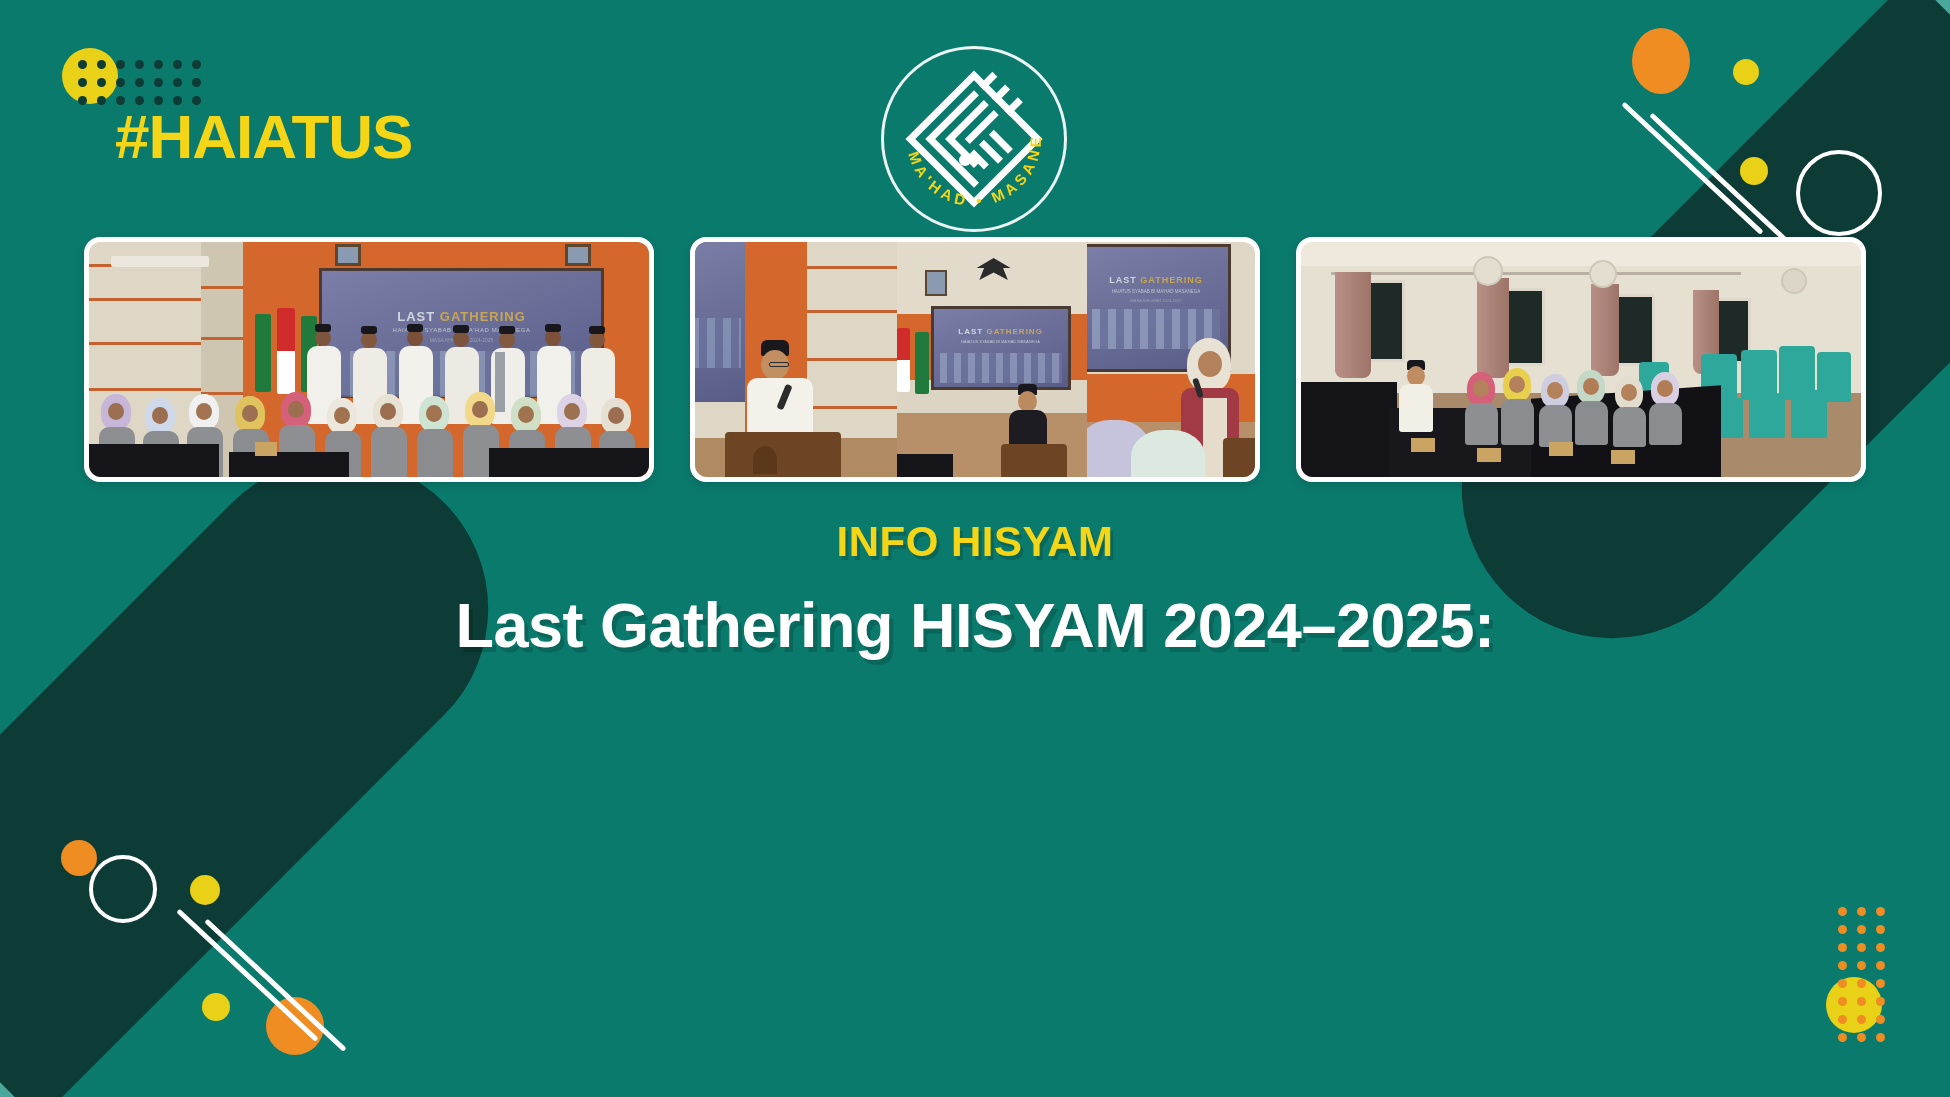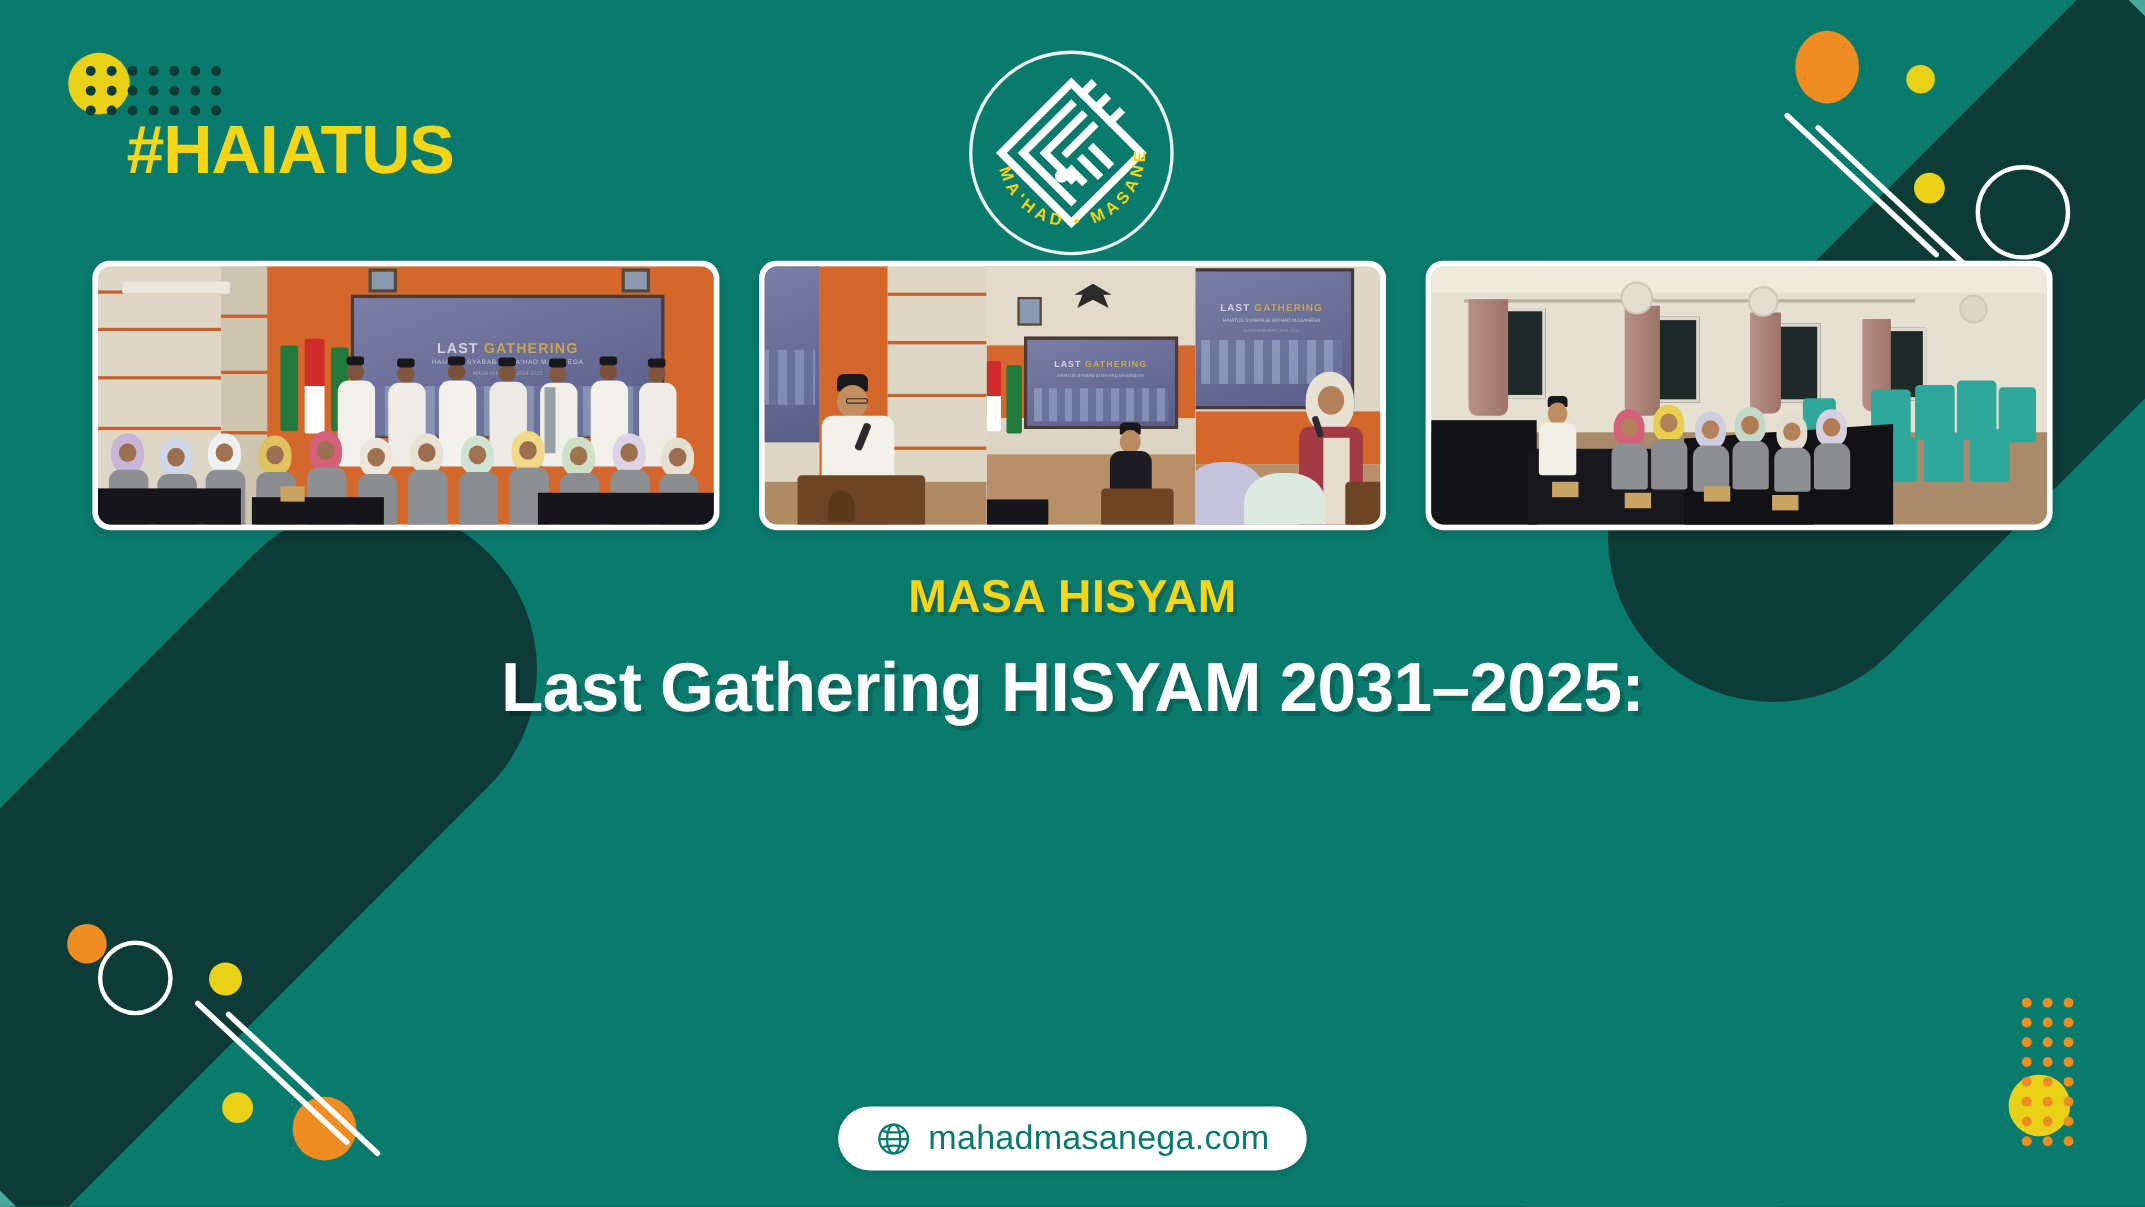--- a/index.html
+++ b/index.html
@@ -618,30 +618,20 @@
           <div style="position:absolute; left:110px; top:196px; width:24px; height:14px; background:#c9a463;"></div>
           <div style="position:absolute; left:176px; top:206px; width:24px; height:14px; background:#c9a463;"></div>
           <div style="position:absolute; left:248px; top:200px; width:24px; height:14px; background:#c9a463;"></div>
           <div style="position:absolute; left:310px; top:208px; width:24px; height:14px; background:#c9a463;"></div>
         </div>
       </div>
     </div>
 
   </div>
 
-  <div class="info-hisyam">MASA HISYAM</div>
+  <div class="info-hisyam">INFO HISYAM</div>
 
   <div class="headline">
-    <span class="l1">Last Gathering HISYAM 2031–2025:</span>
+    <span class="l1">Last Gathering HISYAM 2024–2025:</span>
   </div>
 
-  <div class="pill">
-    <svg class="globe" viewBox="0 0 24 24" fill="none" stroke="#0a7a6d" stroke-width="1.5">
-      <circle cx="12" cy="12" r="9.5"></circle>
-      <ellipse cx="12" cy="12" rx="4.4" ry="9.5"></ellipse>
-      <line x1="2.5" y1="12" x2="21.5" y2="12"></line>
-      <path d="M4.6 6.3 C7.6 8.1 16.4 8.1 19.4 6.3"></path>
-      <path d="M4.6 17.7 C7.6 15.9 16.4 15.9 19.4 17.7"></path>
-    </svg>
-    <span class="pill-text">mahadmasanega.com</span>
-  </div>
 
 </div>
 
 </body></html>

